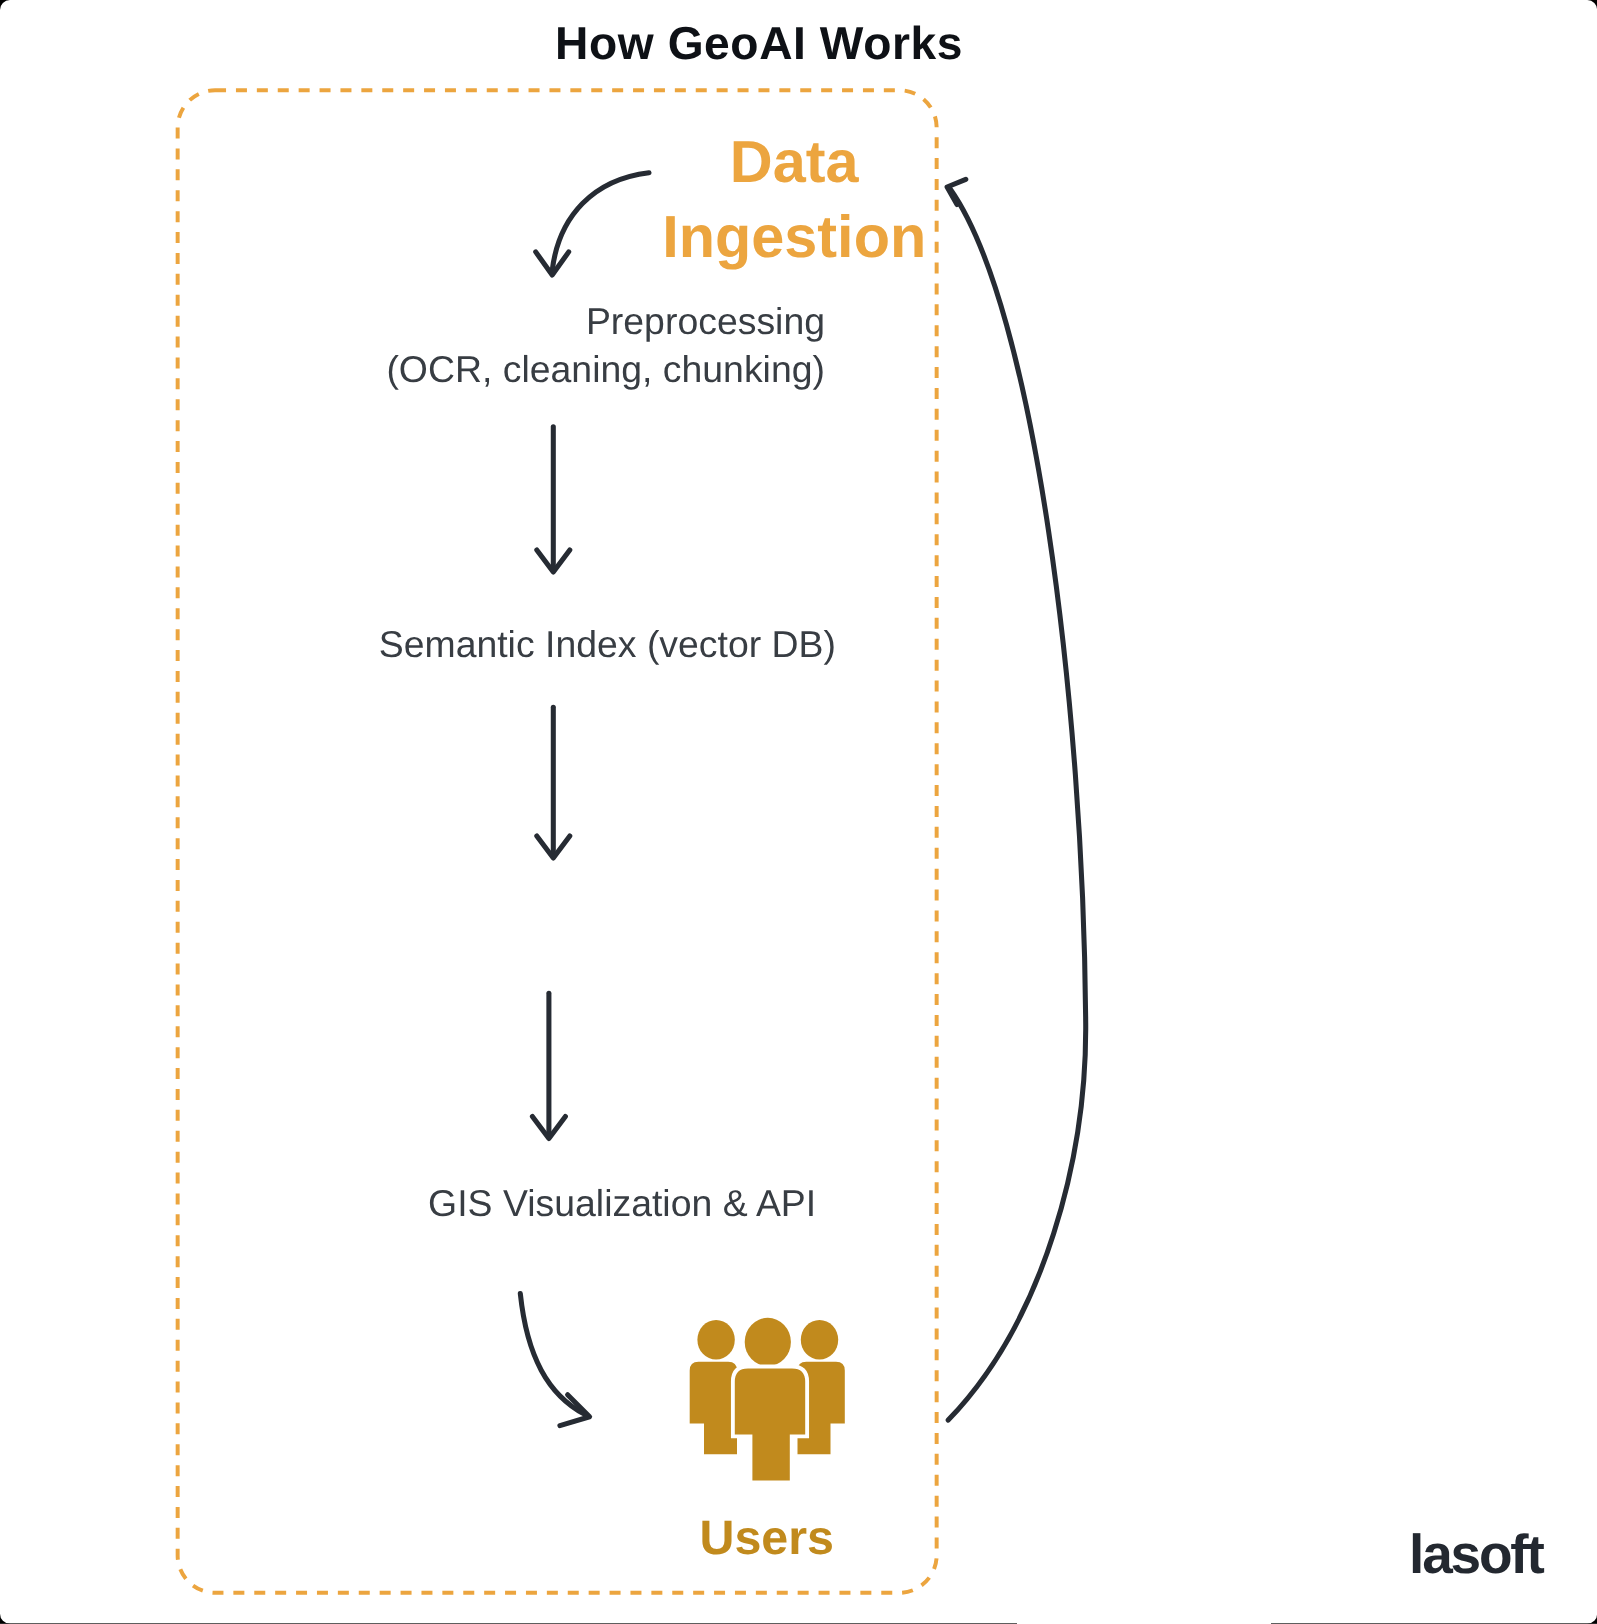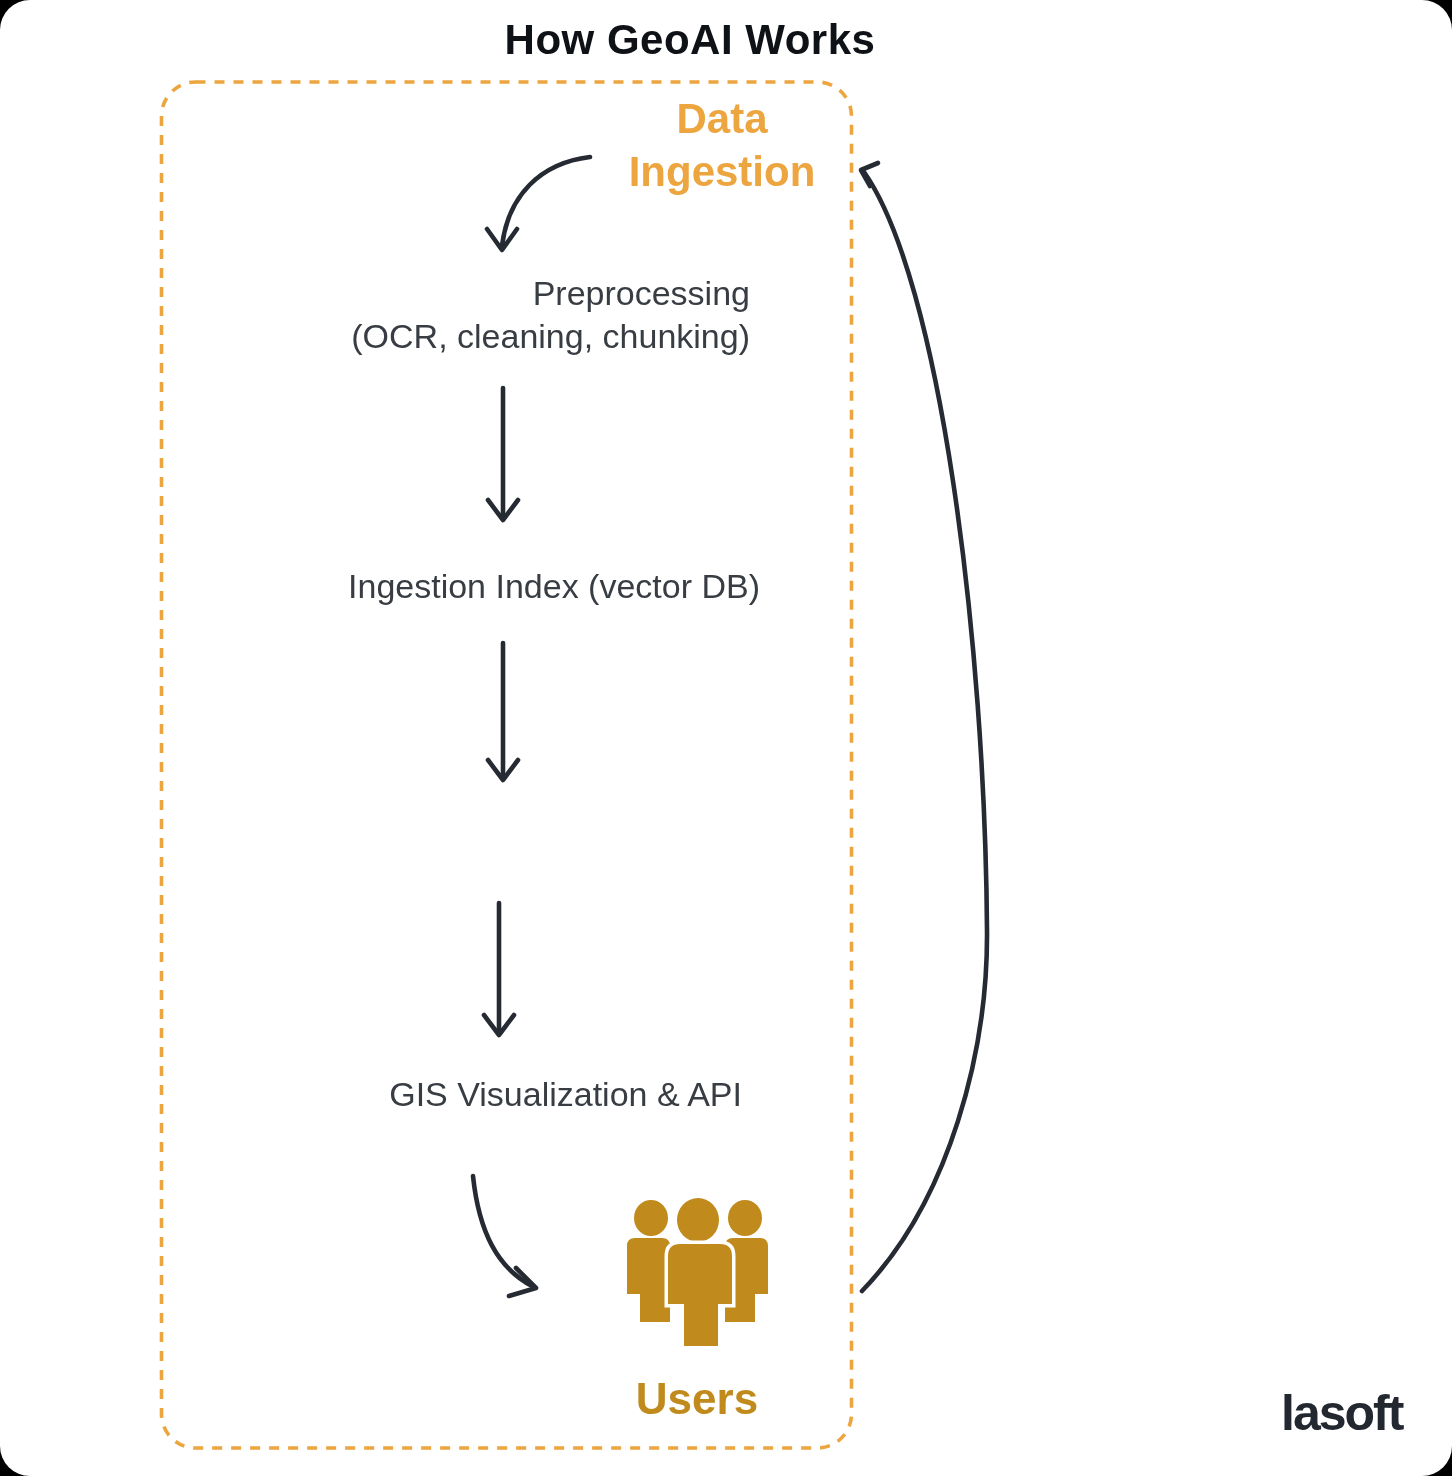--- a/index.html
+++ b/index.html
@@ -16,21 +16,21 @@
   html,body{background:var(--page-bg);}
   body{
     width:1452px;height:1476px;
     font-family:"Liberation Sans", sans-serif;
     position:relative;
   }
   .canvas{
     position:absolute;left:0;top:0;
     width:1452px;height:1476px;
     background:var(--canvas-bg);
-    border-radius:30px;
+    border-radius:9px;
     overflow:hidden;
   }
   svg.diagram{
     position:absolute;left:0;top:0;width:1452px;height:1476px;
   }
   .dashed-box{
     fill:none;
     stroke:var(--accent-orange);
     stroke-width:3.6;
     stroke-dasharray:10 9;
@@ -55,22 +55,22 @@
     white-space:pre-wrap;
     color:var(--step-text);
   }
   .title{
     left:340px;top:16px;width:700px;
     font-size:42px;font-weight:700;
     color:var(--headline);
     letter-spacing:.5px;
   }
   .ingestion{
-    left:522px;top:92px;width:400px;
-    font-size:42px;font-weight:700;line-height:1.27;
+    left:522px;top:113px;width:400px;
+    font-size:54px;font-weight:700;line-height:1.27;
     color:var(--accent-orange);
   }
   .step{font-size:34px;font-weight:400;line-height:1.26;text-align:right;}
   .step-0{left:250px;top:272px;width:500px;}
   .step-1{left:260px;top:565px;width:500px;}
   .step-2{left:232px;top:820px;width:500px;}
   .step-3{left:242px;top:1073px;width:500px;}
   .users-label{
     left:547px;top:1374px;width:300px;
     font-size:44px;font-weight:700;
@@ -140,21 +140,21 @@
     </g>
   </svg>
 
   <div class="label title">How GeoAI Works</div>
 
   <div class="label ingestion">Data
 Ingestion</div>
 
   <div class="label step step-0">Preprocessing
 (OCR, cleaning, chunking)</div>
-  <div class="label step step-1">Ingestion Index (vector DB)</div>
+  <div class="label step step-1">Semantic Index (vector DB)</div>
   <div class="label step step-3">GIS Visualization &amp; API</div>
 
   <div class="label users-label">Users</div>
 
 
   <div class="logo">lasoft</div>
 
 </div>
 
 </body></html>

